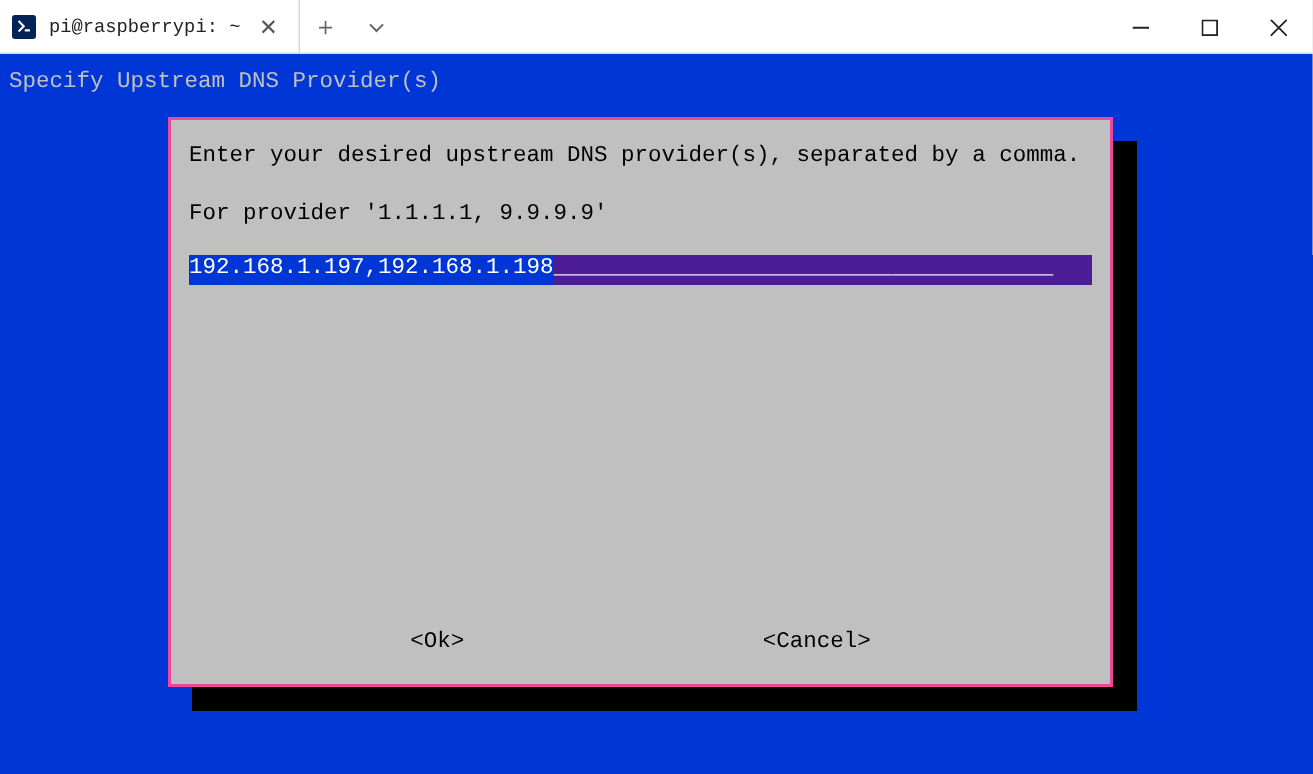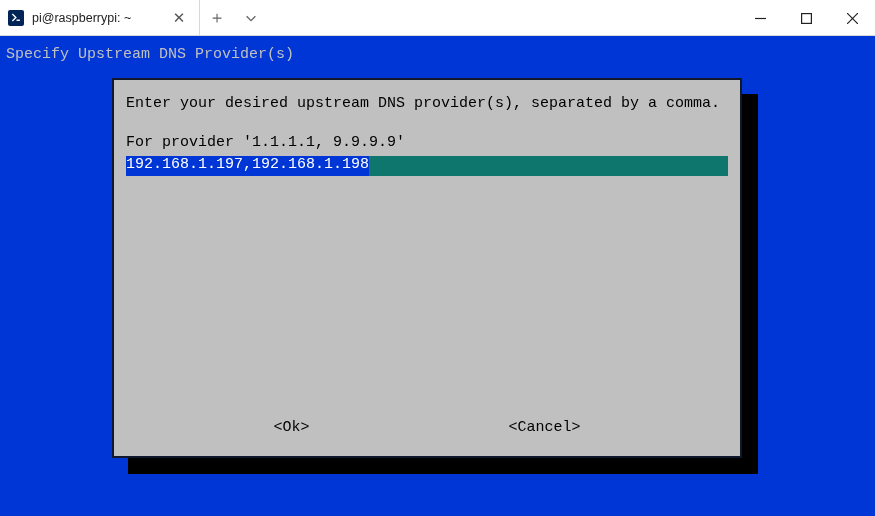--- a/index.html
+++ b/index.html
@@ -31,25 +31,26 @@
     gap: 8px;
   }
   .tab-icon {
     width: 16px; height: 16px;
     background: #012456;
     display: flex; align-items: center; justify-content: center;
     border-radius: 2px;
   }
   .tab-icon svg { width: 11px; height: 11px; }
   .tab-title {
-    font-family: Liberation Sans, sans-serif;
+    font-family: Liberation Mono, monospace;
     font-size: 12.5px;
     color: #222;
     flex: 1;
     white-space: nowrap;
+    text-align: center;
   }
   .tab-close {
     width: 20px; height: 20px;
     display: flex; align-items: center; justify-content: center;
     color: #555;
     font-family: "Segoe UI", sans-serif;
     font-size: 15px;
     cursor: pointer;
   }
   .tabbar-btn {
@@ -96,29 +97,30 @@
     height: 380px;
     background: #000;
   }
   .dialog {
     position: absolute;
     left: 112px;
     top: 42px;
     width: 630px;
     height: 380px;
     background: #c0c0c0;
-    border: 2px solid #0f172a;
+    border: 2px solid #ec4899;
     color: #000;
     padding: 12px 12px;
   }
   .dialog-text { white-space: pre; line-height: 1.65; }
   .input-row {
+    margin-top: 14px;
     display: flex;
     height: 20px;
-    background: #0f766e;
+    background: #4c1d95;
     color: #fff;
     width: 602px;
   }
   .input-value {
     background: #0036d6;
     color: #fff;
     white-space: pre;
     padding: 0 0 0 0;
   }
   .input-fill {
@@ -186,20 +188,21 @@
   <div class="prompt-title">Specify Upstream DNS Provider(s)</div>
 
   <div class="shadow-box"></div>
 
   <div class="dialog">
     <div class="dialog-text">Enter your desired upstream DNS provider(s), separated by a comma.</div>
     <div class="dialog-text" style="margin-top:14px">For provider '1.1.1.1, 9.9.9.9'</div>
 
     <div class="input-row">
       <span class="input-value">192.168.1.197,192.168.1.198</span>
+        <span class="input-fill">_____________________________________</span>
     </div>
 
     <div class="button-row">
       <span class="tui-button">&lt;Ok&gt;</span>
       <span class="tui-button">&lt;Cancel&gt;</span>
     </div>
   </div>
 </div>
 
 </body></html>

